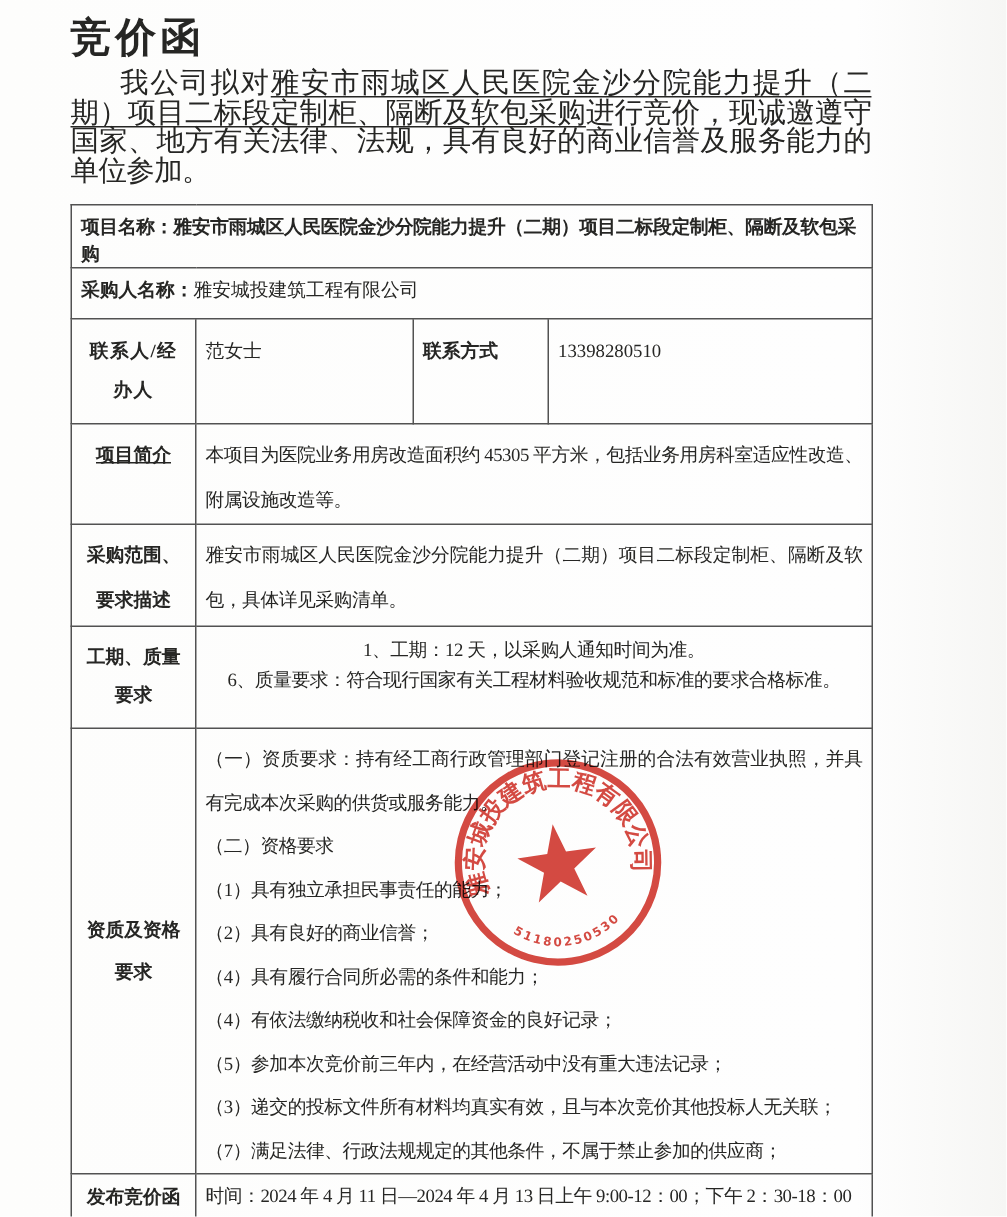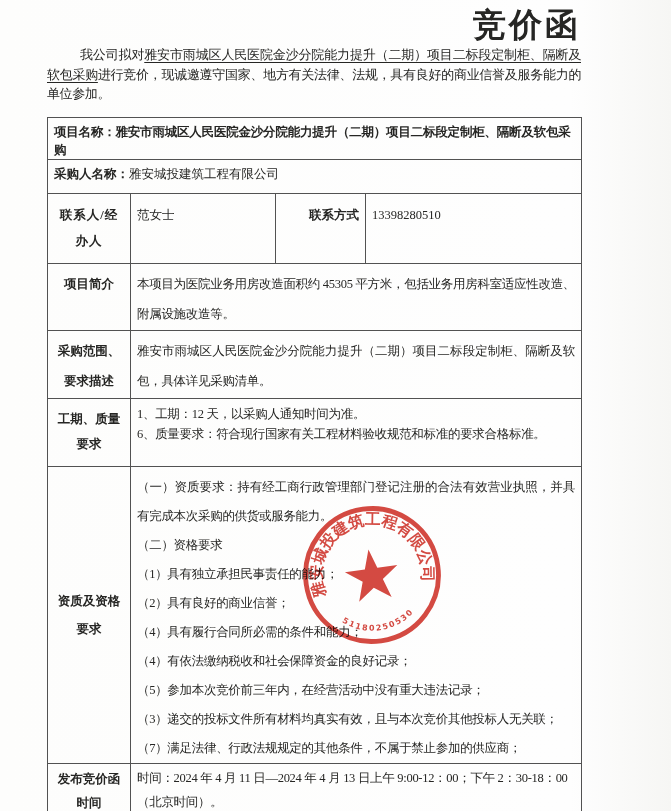--- a/index.html
+++ b/index.html
@@ -13,32 +13,31 @@
   }
   .page{
     position:absolute;left:0;top:0;width:671px;height:811px;
     background:linear-gradient(90deg,#fdfdfc 0%,#fefefe 85%,#f6f6f4 100%);
   }
   .content{
     position:absolute;left:47px;top:0;width:534px;
   }
   h1.doc-title{
     margin:10px 0 0 0;
-    font-size:33px;line-height:30px;
+    font-size:27px;line-height:30px;
     font-weight:700;
-    text-align:right;
+    text-align:left;
     letter-spacing:3px;
   }
   p.intro{
     margin:6px 0 0 0;
-    font-size:13px;line-height:19.5px;
+    font-size:19px;line-height:19.5px;
     letter-spacing:-0.4px;
     text-align:justify;
     text-indent:33px;
-    font-family:Liberation Mono, monospace;
   }
   .u{text-decoration:underline;text-underline-offset:3px;}
 
   table.bid{
     margin-top:12px;
     border-collapse:collapse;
     table-layout:fixed;
     width:534px;
     font-size:12.5px;
   }
@@ -56,26 +55,26 @@
     line-height:24px;
   }
   .b{font-weight:700;}
   
   tr.r1 td{height:28px;line-height:18px;padding-top:5px !important;font-weight:700;letter-spacing:-0.2px;}
   tr.r2 td{height:28px;line-height:18px;padding-top:5px !important;margin-left:42px;}
   tr.r3 td{height:55px;line-height:18px;padding-top:12px !important;}
   tr.r3 td.lbl{line-height:26px;padding-top:8px !important;letter-spacing:1px;}
   tr.r4 td{height:59px;}
   tr.r4 td.val{line-height:30px;padding-top:5px !important;letter-spacing:-0.3px;text-align:justify;}
-  tr.r4 td.lbl{line-height:30px;padding-top:5px !important;}
+  tr.r4 td.lbl{line-height:30px;padding-top:5px !important;text-decoration:underline;}
   tr.r5 td{height:59px;}
   tr.r5 td.val{line-height:30px;padding-top:5px !important;letter-spacing:-0.3px;text-align:justify;}
   tr.r5 td.lbl{line-height:30px;padding-top:5px !important;}
   tr.r6 td{height:57px;}
-  tr.r6 td.val{line-height:20px;padding-top:5px !important;letter-spacing:-0.3px;}
+  tr.r6 td.val{line-height:20px;padding-top:5px !important;letter-spacing:-0.3px;text-align:center;}
   tr.r6 td.lbl{line-height:25px;padding-top:8px !important;}
   tr.r7 td{height:288px;}
   tr.r7 td.val{line-height:29px;padding-top:6px !important;letter-spacing:-0.3px;text-align:justify;}
   tr.r7 td.lbl{vertical-align:middle;line-height:28px;}
   tr.r8 td{height:53px;}
   tr.r8 td.val{line-height:24px;padding-top:2px !important;letter-spacing:-0.3px;}
   tr.r8 td.lbl{line-height:24px;padding-top:3px !important;}
   .q-line{text-indent:0;}
 
   
@@ -110,21 +109,21 @@
         <td colspan="4"><span class="b">项目名称：</span><span>雅安市雨城区人民医院金沙分院能力提升（二期）项目二标段定制柜、隔断及软包采购</span></td>
       </tr>
 
       <tr class="r2">
         <td colspan="4"><span class="b">采购人名称：</span><span>雅安城投建筑工程有限公司</span></td>
       </tr>
 
       <tr class="r3">
         <td class="lbl">联系人/经办人</td>
         <td>范女士</td>
-        <td class="lbl" style="text-align:right;letter-spacing:0;line-height:18px;padding-top:12px !important;">联系方式</td>
+        <td class="lbl" style="text-align:left;letter-spacing:0;line-height:18px;padding-top:12px !important;">联系方式</td>
         <td>13398280510</td>
       </tr>
 
       <tr class="r4">
         <td class="lbl">项目简介</td>
         <td colspan="3" class="val">本项目为医院业务用房改造面积约 45305 平方米，包括业务用房科室适应性改造、附属设施改造等。</td>
       </tr>
 
       <tr class="r5">
         <td class="lbl">采购范围、要求描述</td>

